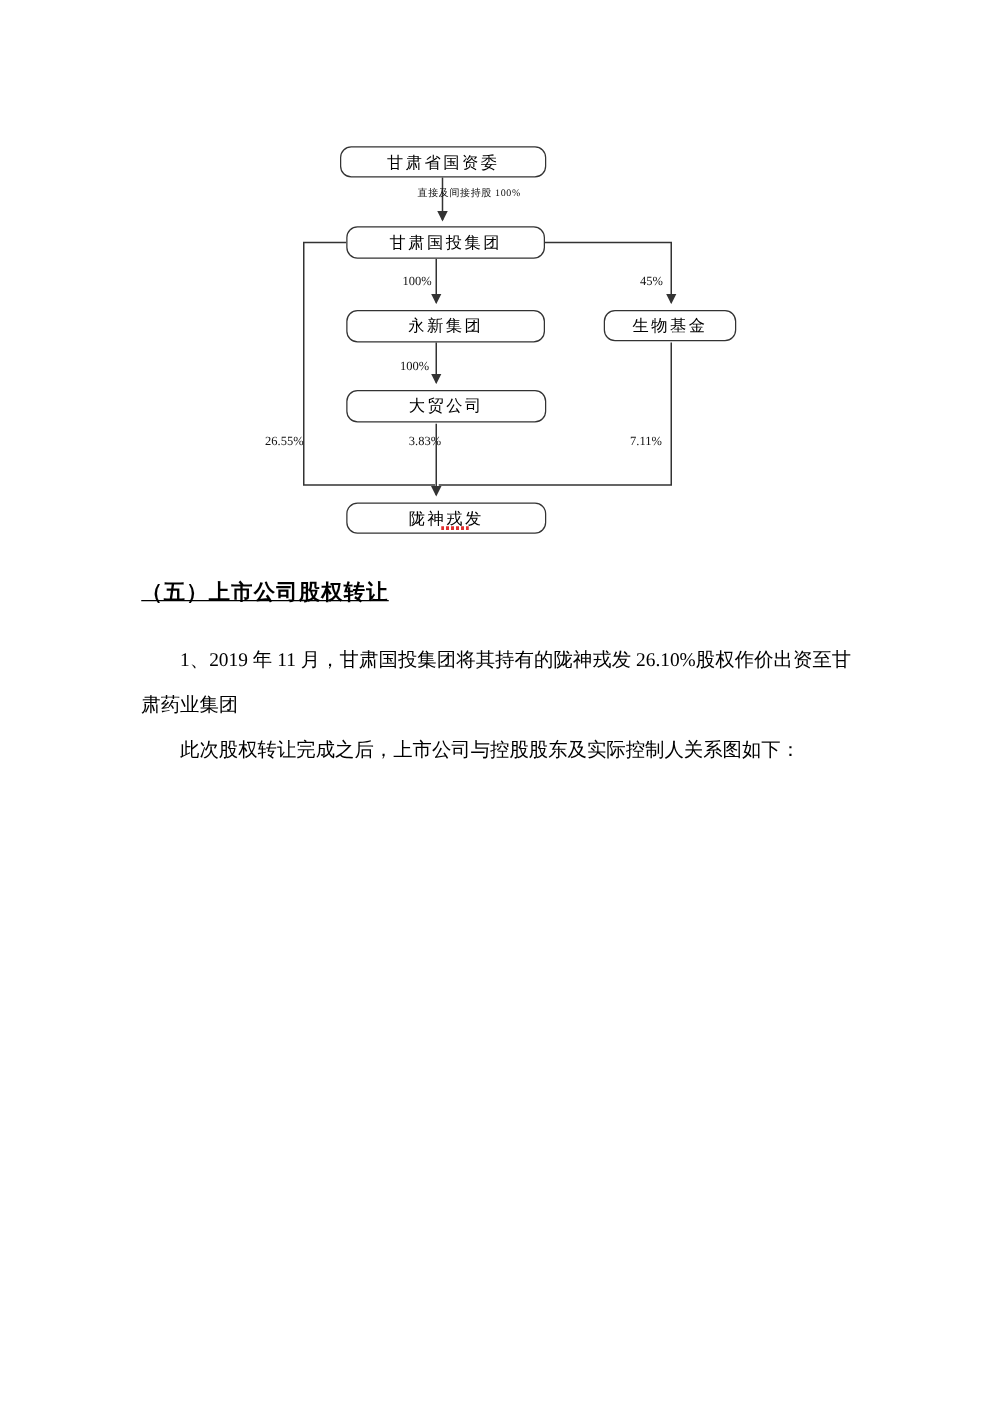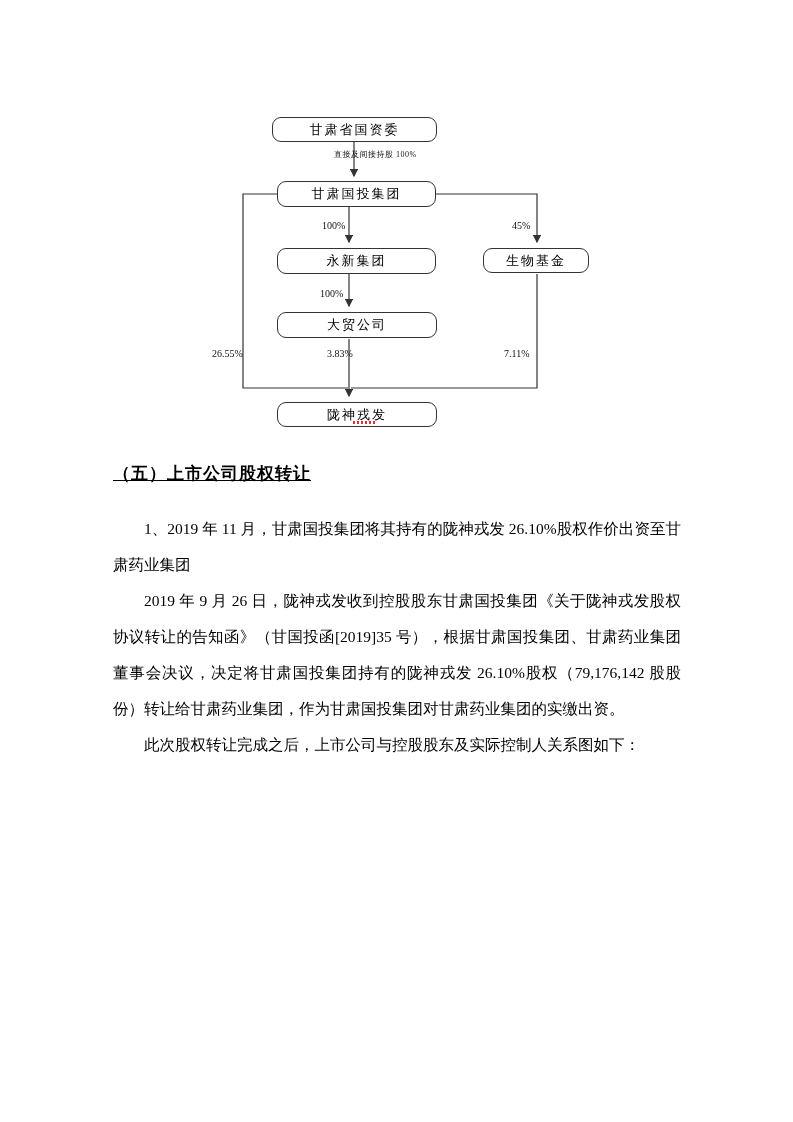--- a/index.html
+++ b/index.html
@@ -120,21 +120,20 @@
     <span class="edge-label" style="left:504px; top:348px;">7.11%</span>
 
     <div class="squiggle" style="left:353px; top:421px; width:22px;"></div>
   </div>
 
   <div class="content">
     <h2 class="heading">（五）上市公司股权转让</h2>
 
     <p class="para">1、2019 年 11 月，甘肃国投集团将其持有的陇神戎发 26.10%股权作价出资至甘肃药业集团</p>
 
-    <p class="para">2019 年 9 月 26 日，陇神戎发收到控股股东甘肃国投集团《关于陇神戎发股权协议转让的告知函》（甘国投函[2019]35 号），根据甘肃国投集团、甘肃药业集团董事会决议，决定将甘肃国投集团持有的陇神戎发 26.10%股权（79,176,142 股股份）转让给甘肃药业集团，作为甘肃国投集团对甘肃药业集团的实缴出资。</p>
 
 
     <p class="para">此次股权转让完成之后，上市公司与控股股东及实际控制人关系图如下：</p>
   </div>
 
   <div class="page-number">53</div>
 
 </div>
 
 </body></html>

